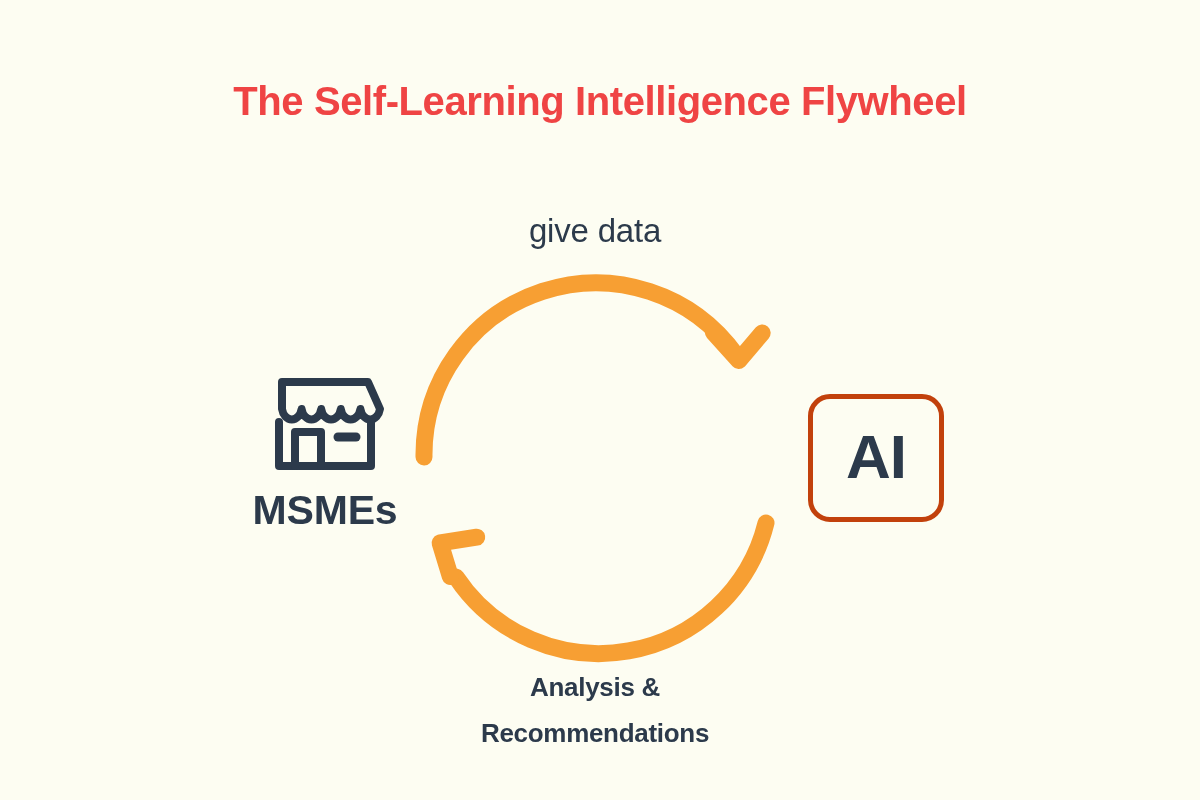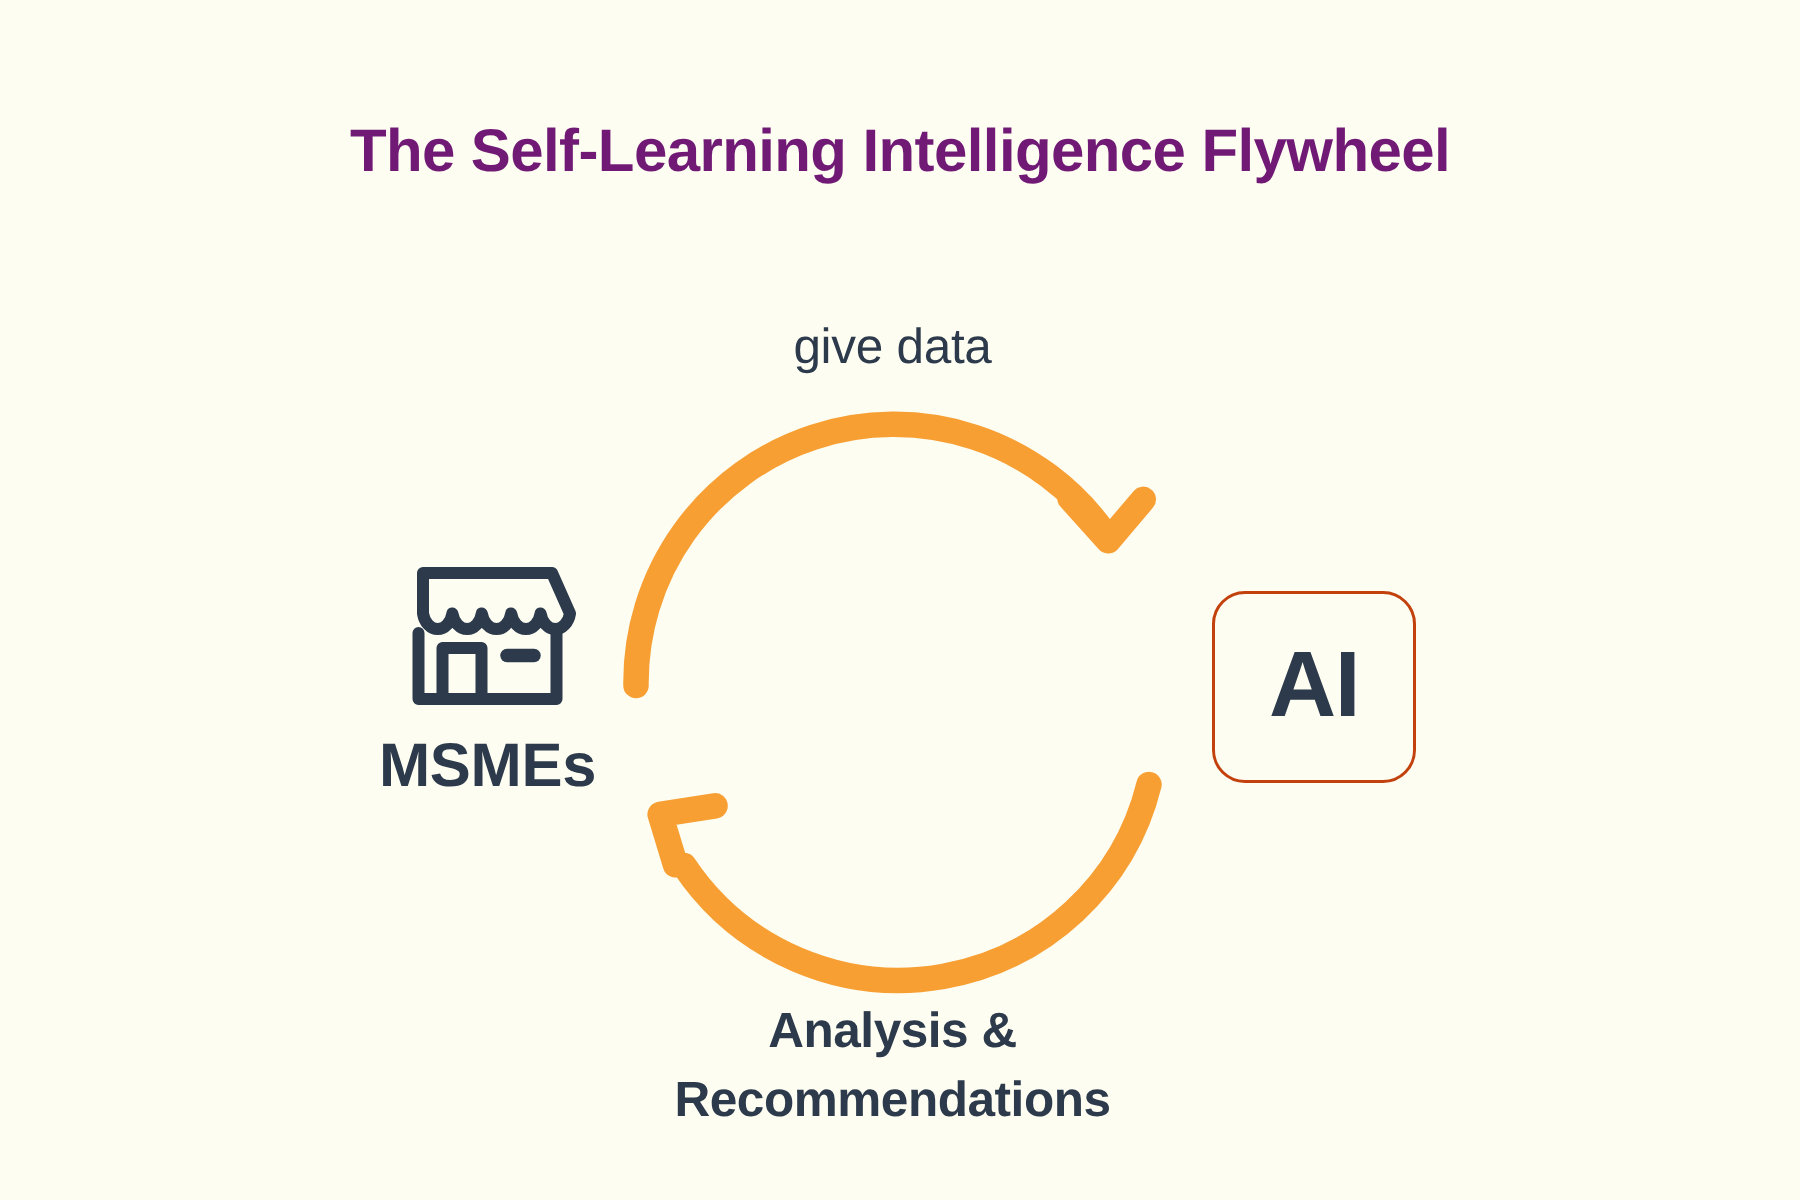--- a/index.html
+++ b/index.html
@@ -24,21 +24,21 @@
   
   #page-title {
     position: absolute;
     top: 52px;
     left: 0;
     width: 1200px;
     text-align: center;
     font-size: 40px;
     font-weight: bold;
     letter-spacing: -0.4px;
-    color: #701a75;
+    color: #ef4444;
     white-space: nowrap;
   }
 
   
   #flywheel {
     position: absolute;
     top: 0;
     left: 0;
     width: 1200px;
     height: 800px;
@@ -63,21 +63,21 @@
     left: 395px;
     width: 400px;
     font-size: 33px;
     font-weight: 400;
     letter-spacing: -0.2px;
   }
   #label-analysis {
     top: 664px;
     left: 385px;
     width: 420px;
-    font-size: 33px;
+    font-size: 26px;
     font-weight: bold;
     line-height: 46px;
     letter-spacing: -0.3px;
   }
   #label-msmes {
     top: 487px;
     left: 185px;
     width: 280px;
     font-size: 41px;
     font-weight: bold;
@@ -96,21 +96,21 @@
   #node-msmes svg { display: block; width: 126px; height: 112px; }
 
   
   #node-ai {
     position: absolute;
     top: 394px;
     left: 808px;
     width: 136px;
     height: 128px;
     box-sizing: border-box;
-    border: 2px solid #c2410c;
+    border: 5px solid #c2410c;
     border-radius: 22px;
     display: flex;
     align-items: center;
     justify-content: center;
   }
   #node-ai-text {
     font-size: 62px;
     font-weight: bold;
     color: #2c3a4b;
     letter-spacing: -1px;

